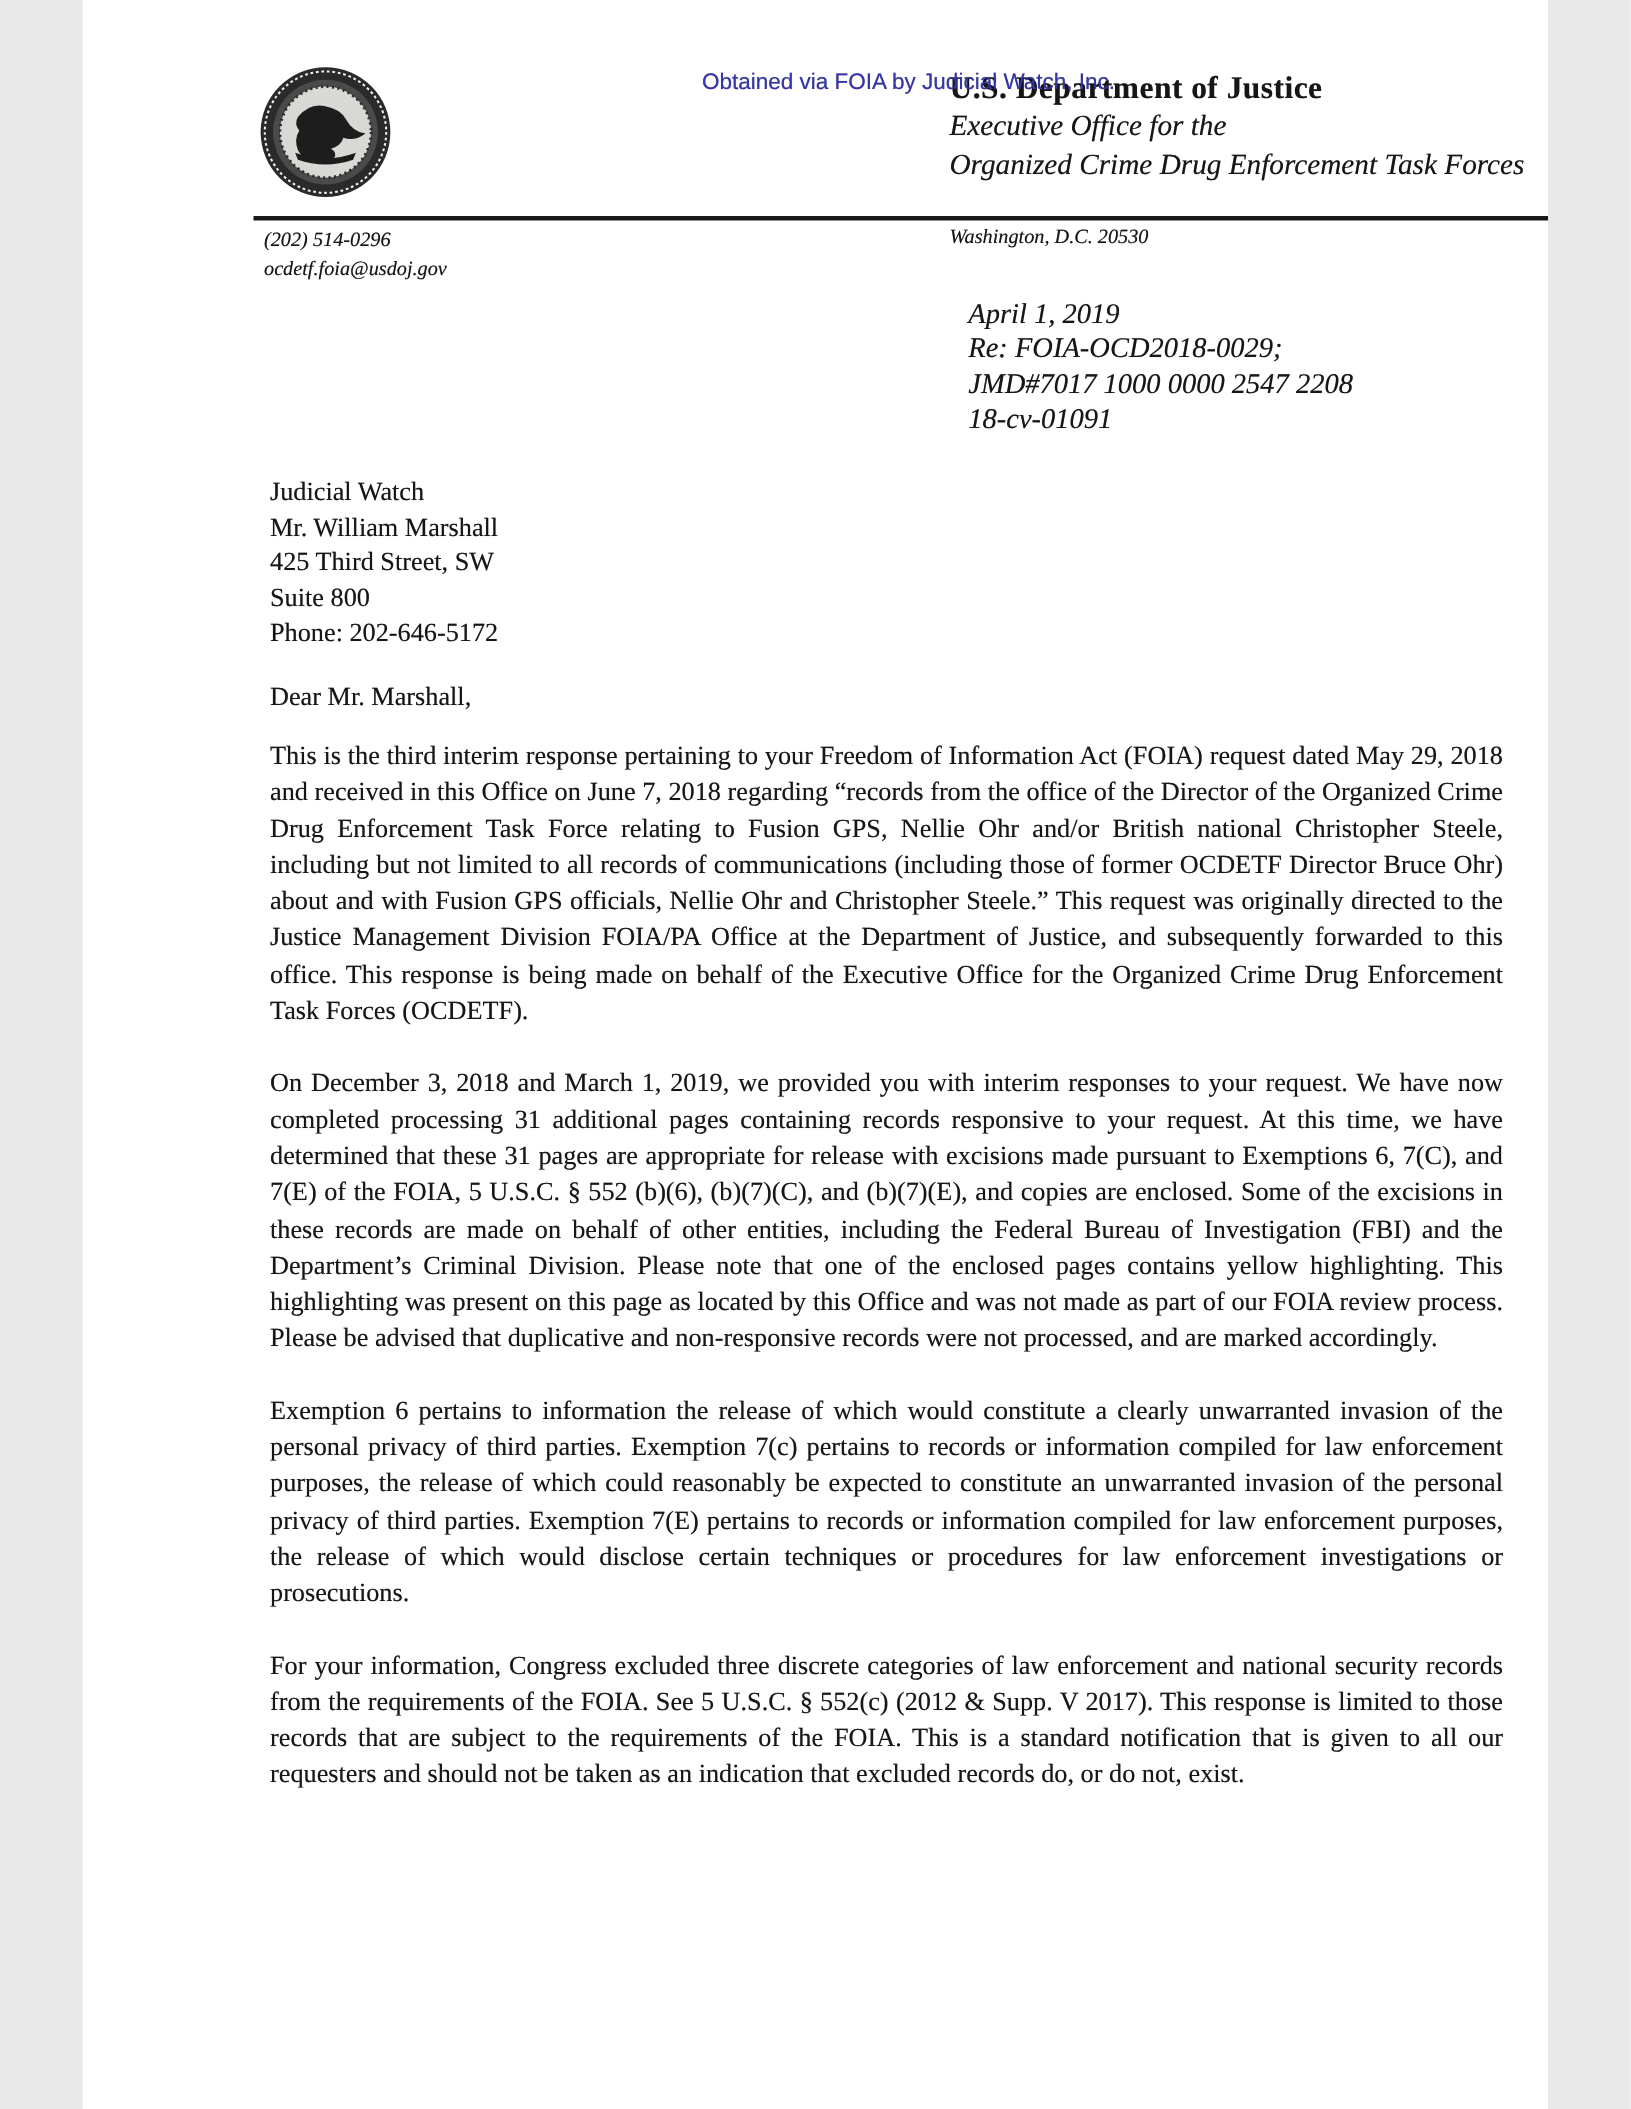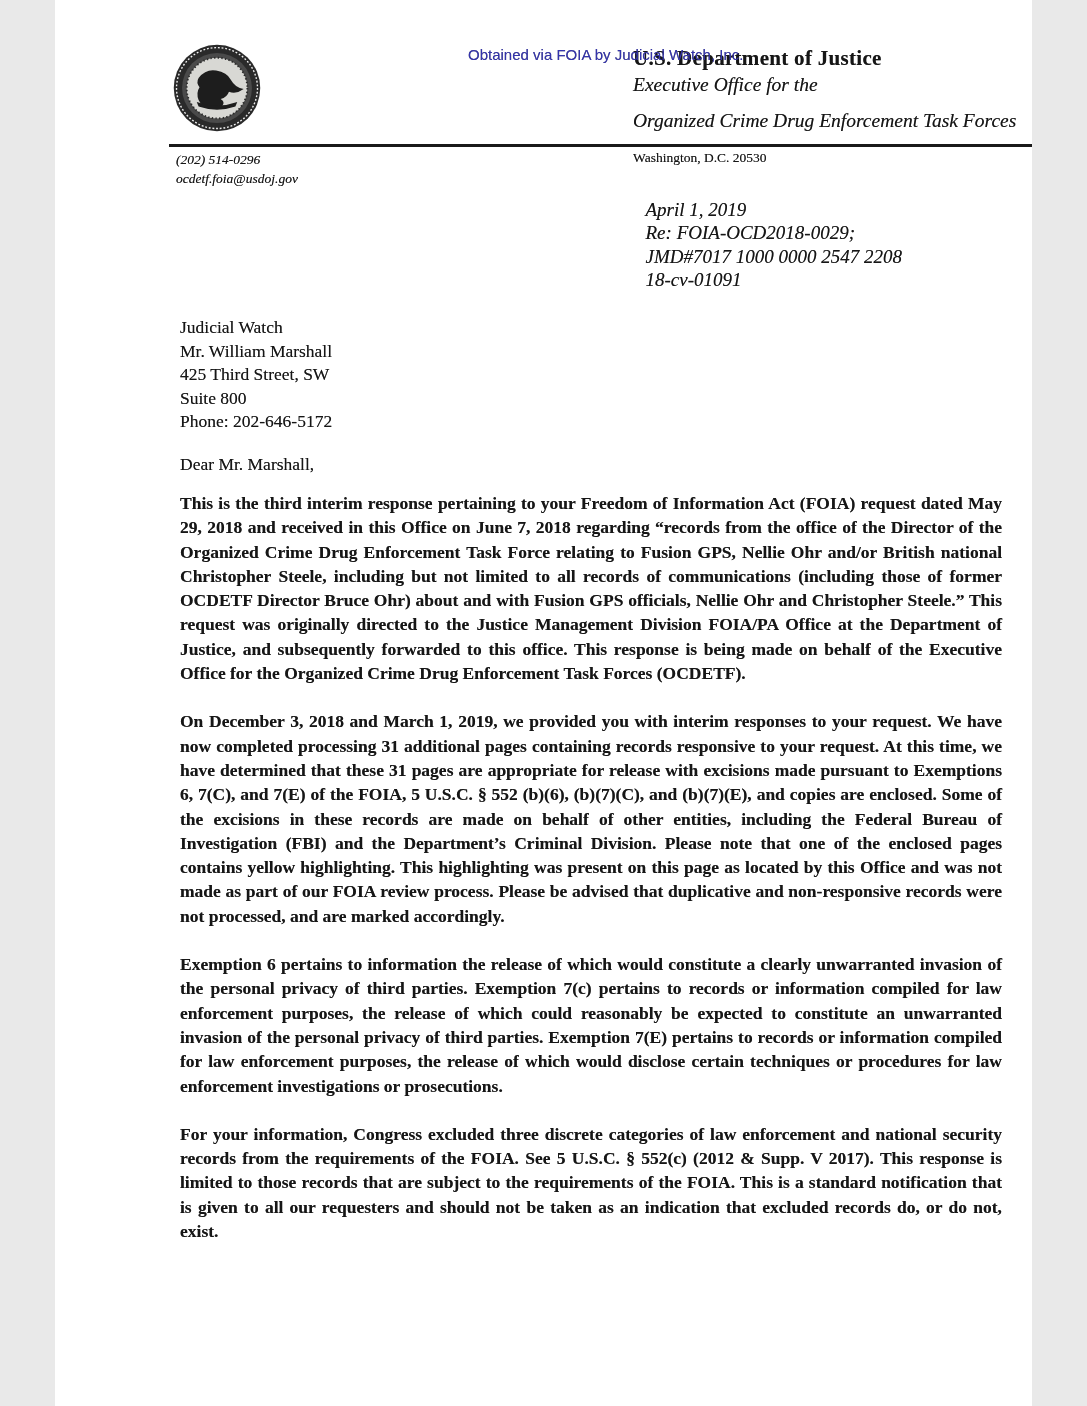--- a/index.html
+++ b/index.html
@@ -53,21 +53,20 @@
     font-style: italic;
     white-space: nowrap;
   }
   .hdr-office2 {
     position: absolute;
     left: 578px;
     top: 100px;
     font-size: 19.5px;
     font-style: italic;
     white-space: nowrap;
-    margin-top: 10px;
   }
   .rule {
     position: absolute;
     left: 114px;
     top: 144px;
     width: 878px;
     height: 3px;
     background: #191919;
   }
   .contact-left {
@@ -76,20 +75,21 @@
     top: 150px;
     font-size: 13.5px;
     font-style: italic;
     line-height: 19px;
   }
   .hdr-city {
     position: absolute;
     left: 578px;
     top: 150px;
     font-size: 13.5px;
+    font-style: italic;
     white-space: nowrap;
   }
   
   .ref-block {
     position: absolute;
     top: 198px;
     right: 130px;
     text-align: left;
     font-size: 19px;
     line-height: 23.3px;
@@ -109,21 +109,20 @@
     margin-bottom: 19px;
   }
   .salutation {
     line-height: 23.5px;
     margin-bottom: 15px;
   }
   .para {
     line-height: 24.3px;
     text-align: justify;
     margin: 0 16px 24px 0;
-    font-weight: bold;
   }
   .txt {
     text-shadow: 0 0 0.45px rgba(20,20,20,0.55);
   }
 </style>
 </head>
 <body>
 
 <div class="page">
 

